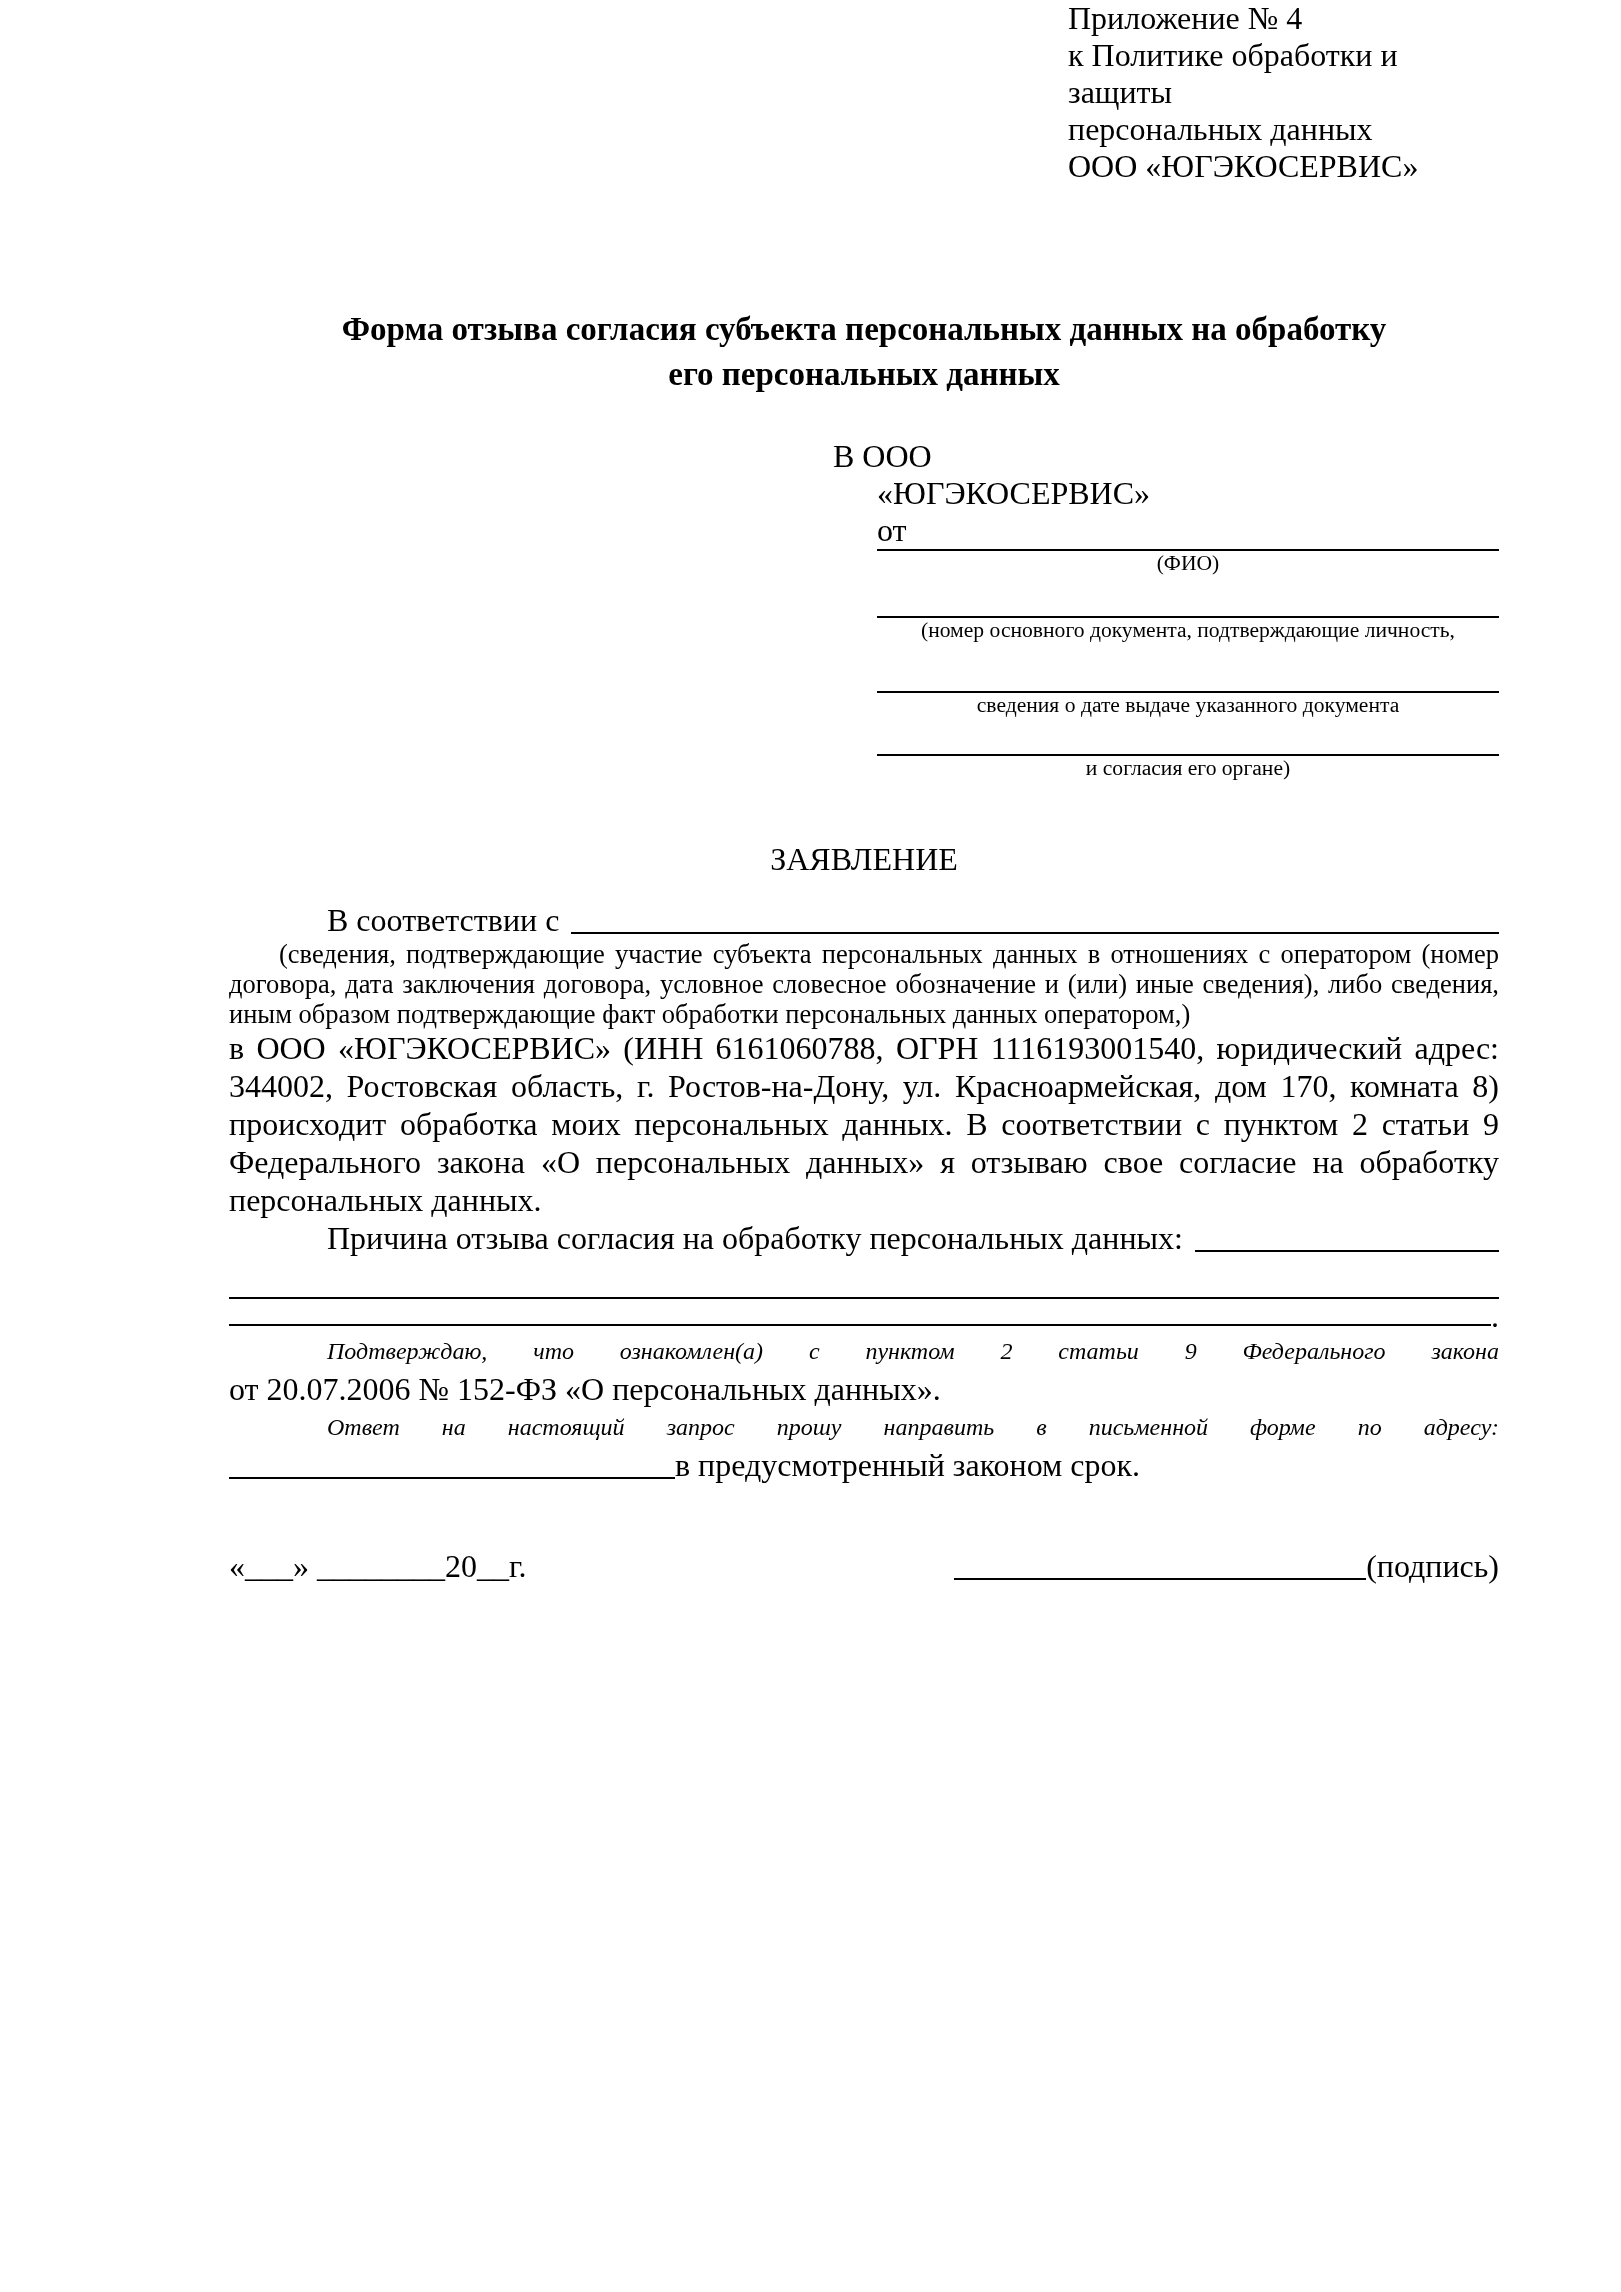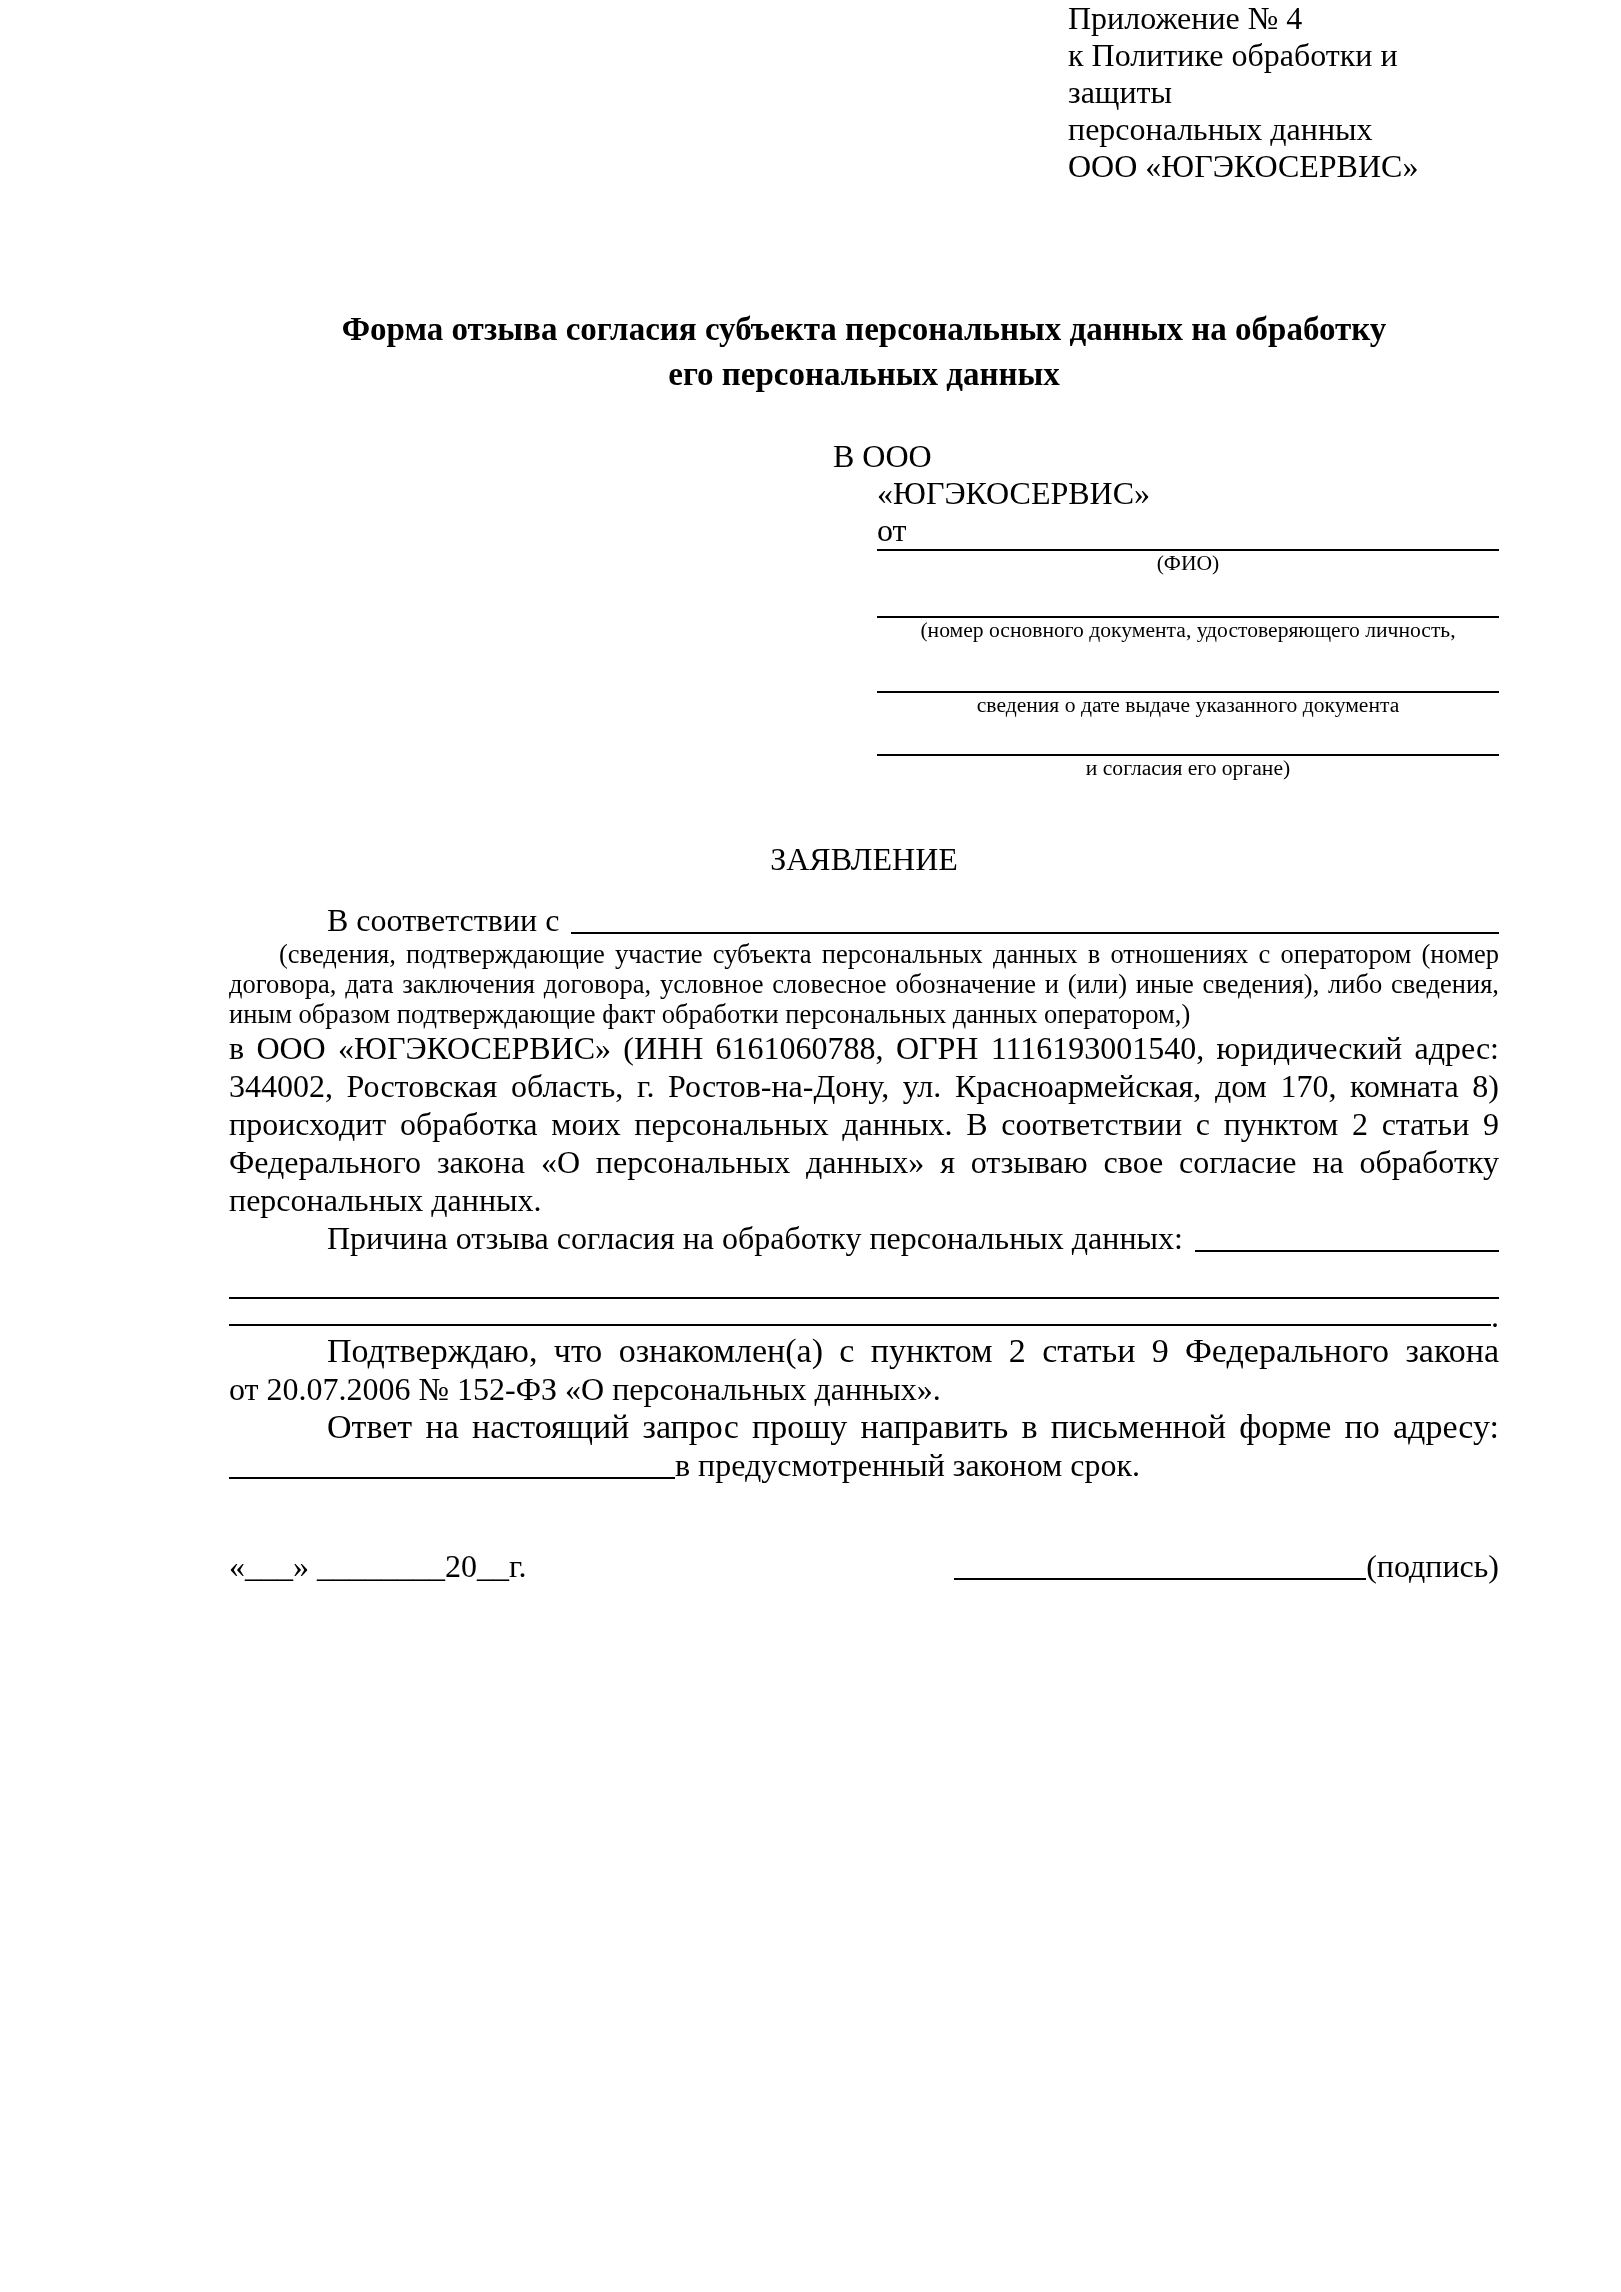--- a/index.html
+++ b/index.html
@@ -27,21 +27,21 @@
   .stmt-heading{margin-top:59px;text-align:center;font-size:32px;line-height:38px;}
   .flex-line{display:flex;align-items:flex-end;font-size:32px;line-height:38px;margin-top:23px;}
   .flex-line .lead{margin-left:98px;white-space:nowrap;}
   .fill-rule{flex:1;border-bottom:2.9px solid #000;margin-bottom:4.9px;margin-left:11.8px;}
   .footnote{margin:0;font-size:26.5px;line-height:30px;text-align:justify;text-indent:50px;}
   .body-par{margin:0;font-size:32px;line-height:38px;text-align:justify;}
   .reason{margin-top:0;}
   .blank1{height:40px;border-bottom:2.9px solid #000;}
   .blank2{display:flex;align-items:flex-end;height:33px;font-size:32px;line-height:32px;}
   .blank2 .fill{flex:1;border-bottom:2.9px solid #000;margin-bottom:5.9px;}
-  .just-line{font-size:34px;line-height:38px;text-align:justify;text-align-last:justify;}
+  .just-line{font-size:24px;line-height:38px;text-align:justify;text-align-last:justify;font-style:italic;}
   .ind1{text-indent:98px;}
   .plain-line{font-size:32px;line-height:38px;}
   .reply2{display:flex;align-items:flex-end;font-size:32px;line-height:38px;}
   .reply-rule{width:446px;border-bottom:2.9px solid #000;margin-bottom:4.9px;}
   
   .sig-row{margin-top:63px;display:flex;justify-content:space-between;align-items:flex-end;font-size:32px;line-height:38px;}
   .sign-part{display:flex;align-items:flex-end;}
   .sign-rule{display:inline-block;width:412px;border-bottom:2.9px solid #000;margin-bottom:4.9px;}
 </style>
 </head>
@@ -67,21 +67,21 @@
       <div class="addr-ind">«ЮГЭКОСЕРВИС»</div>
       <div class="addr-ind">от</div>
 
       <div>
         <div class="addr-rule"></div>
         <div class="addr-cap">(ФИО)</div>
       </div>
       <div>
         <div class="ws40"></div>
         <div class="addr-rule"></div>
-        <div class="addr-cap">(номер основного документа, удостоверяющего личность,</div>
+        <div class="addr-cap">(номер основного документа, подтверждающие личность,</div>
       </div>
       <div>
         <div class="ws49"></div>
         <div class="addr-rule"></div>
         <div class="addr-cap">сведения о дате выдаче указанного документа</div>
       </div>
       <div>
         <div class="ws36"></div>
         <div class="addr-rule"></div>
         <div class="addr-cap">и согласия его органе)</div>

